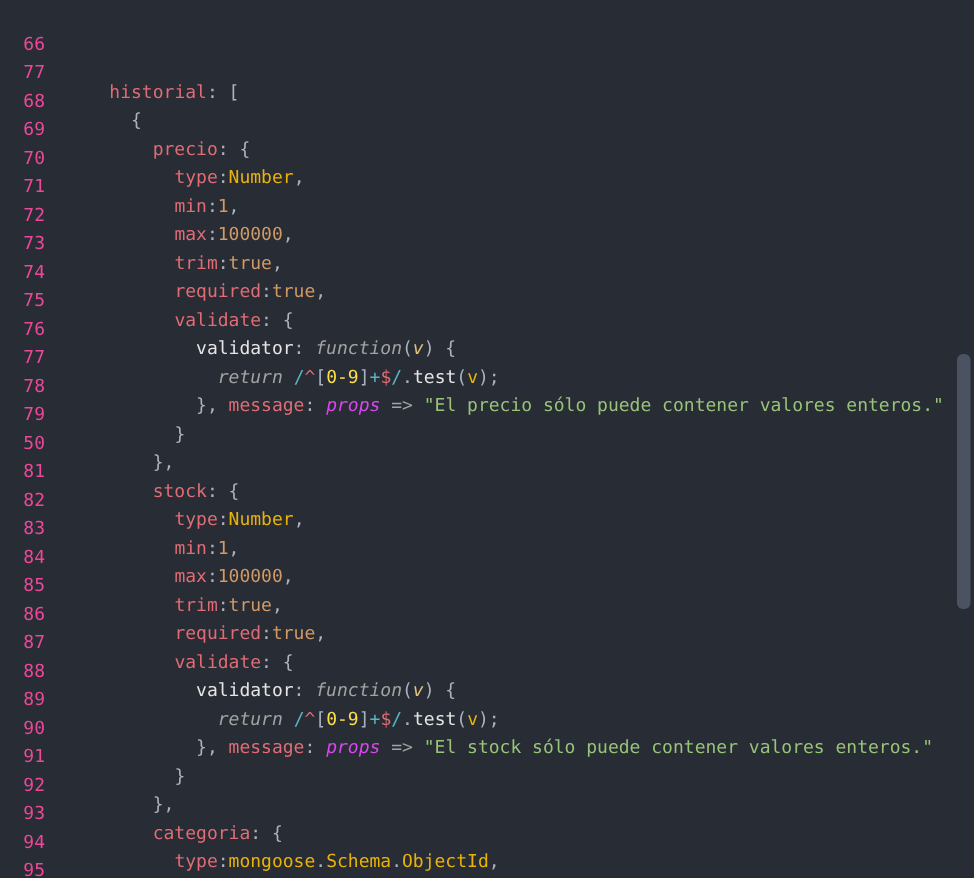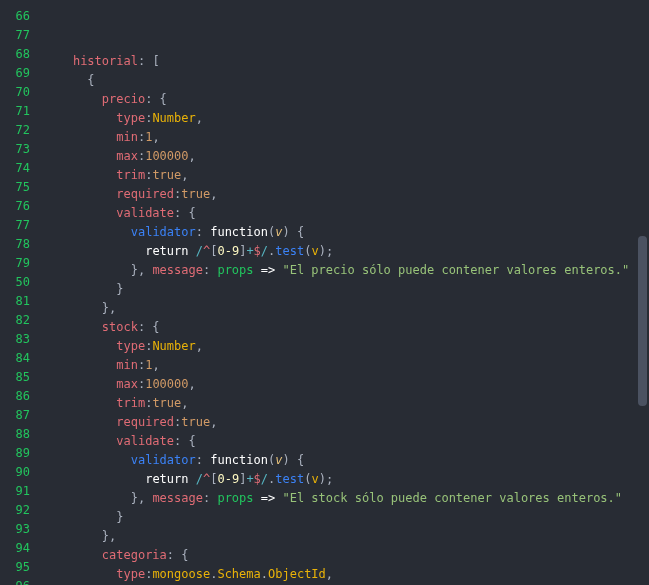--- a/index.html
+++ b/index.html
@@ -13,45 +13,45 @@
     height: 585px;
   }
   .editor {
     display: flex;
     height: 100%;
   }
   .gutter {
     flex: 0 0 44px;
     text-align: right;
     padding-right: 14px;
-    color: #22c55e;
+    color: #ec4899;
     user-select: none;
-    padding-top: 7px;
+    padding-top: 20px;
   }
   .gutter .ln { height: 19px; }
   .code {
     flex: 1;
     padding-top: 14px;
     color: #abb2bf;
     white-space: pre;
     position: relative;
   }
   .code .row { height: 19px; }
   .tok-key      { color: #e06c75; }  
   .tok-punc     { color: #abb2bf; }  
   .tok-type     { color: #eab308; }  
   .tok-num      { color: #d19a66; }  
-  .tok-kw       { color: #ffffff; }  
-  .tok-fn       { color: #3b82f6; text-align: center; }  
+  .tok-kw       { color: #a3a3a3; font-style: italic; }  
+  .tok-fn       { color: #e5e5e5; text-align: center; }  
   .tok-str      { color: #98c379; }  
   .tok-regex    { color: #56b6c2; }  
-  .tok-regexnum { color: #fef9c3; }
+  .tok-regexnum { color: #fde047; }
   .tok-op       { color: #56b6c2; }  
   .tok-param    { color: #e5c07b; font-style: italic; }
-  .tok-arrowp   { color: #22c55e; }
+  .tok-arrowp   { color: #d946ef; font-style: italic; }
   .scrollbar {
     position: absolute;
     right: 0;
     top: 0;
     width: 13px;
     height: 100%;
     background: rgba(40,44,52,0.5);
   }
   .scrollbar .thumb {
     position: absolute;

